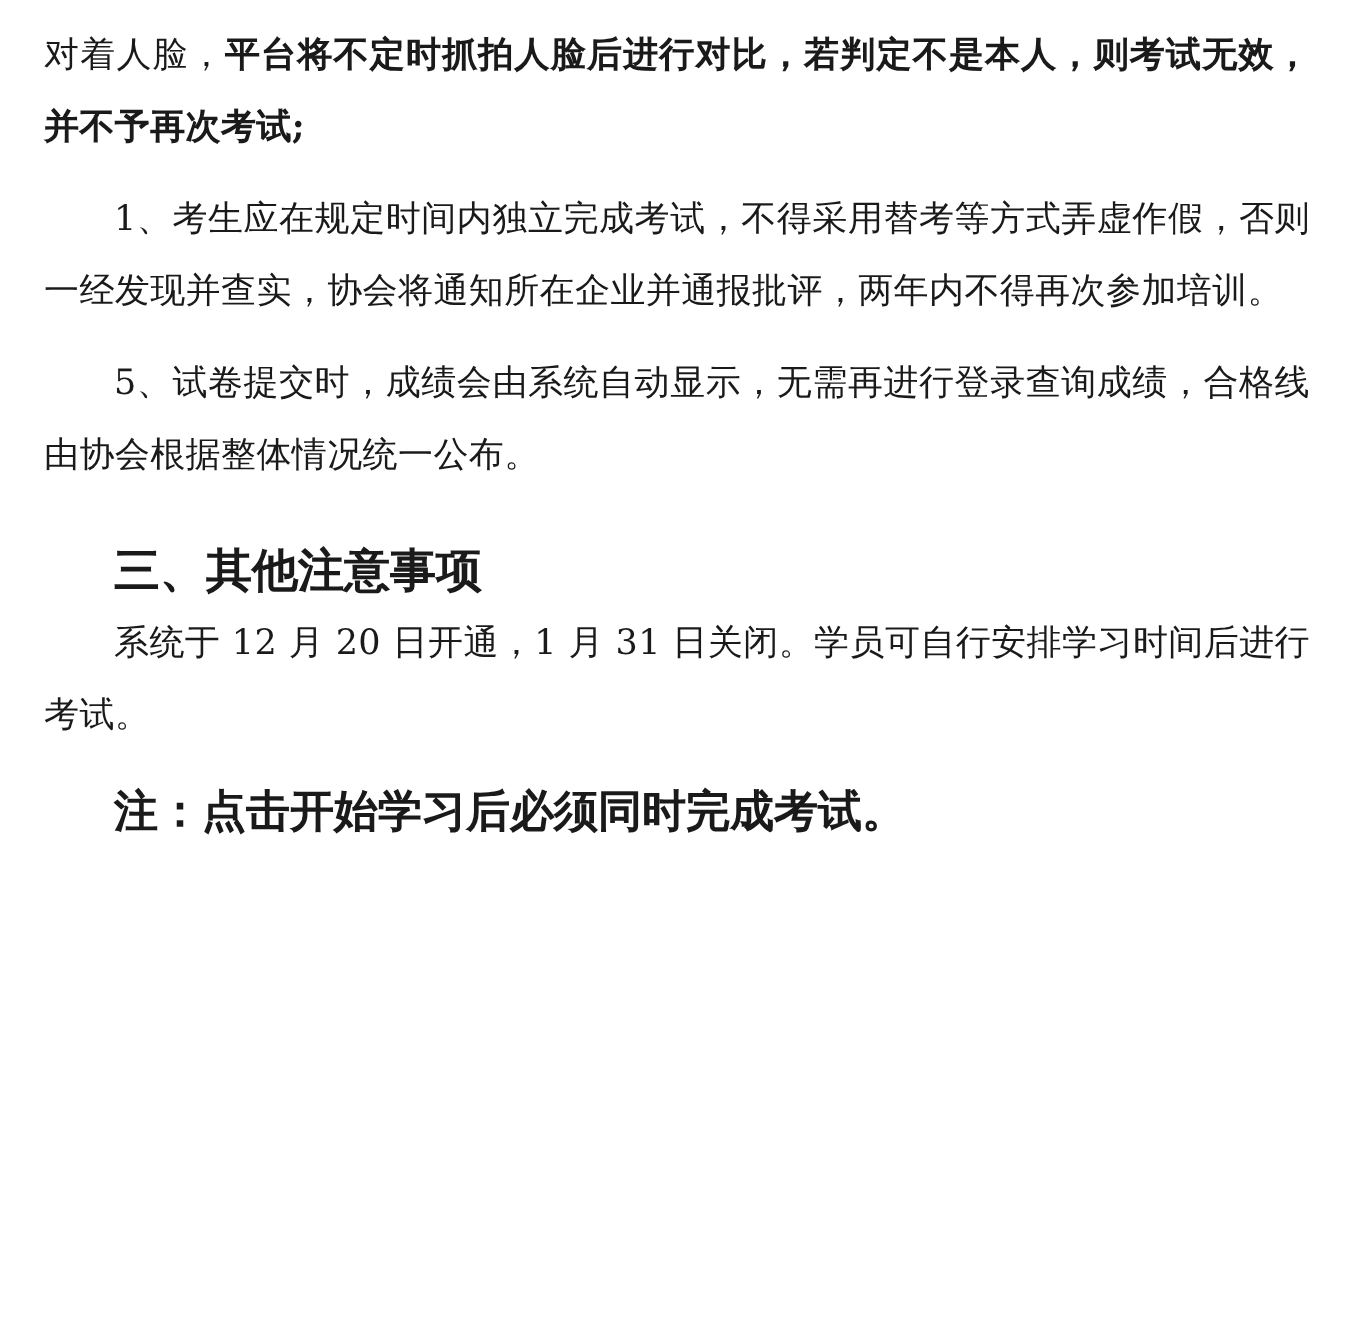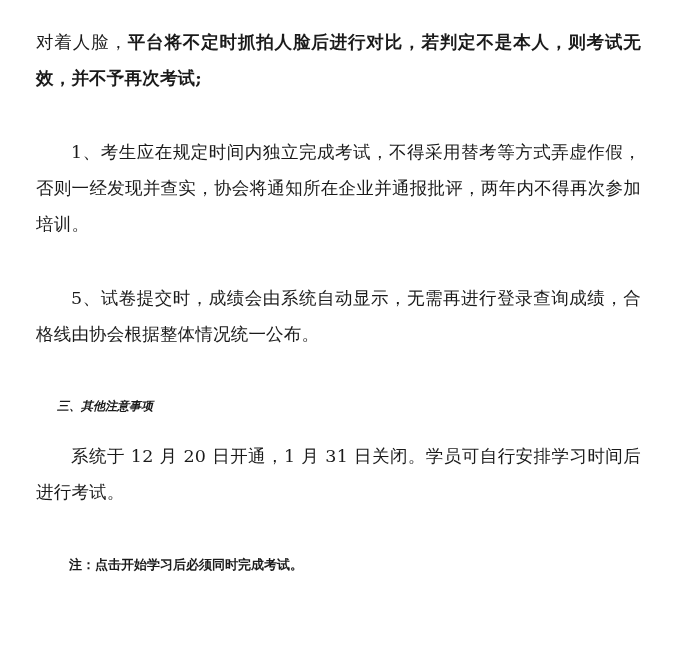--- a/index.html
+++ b/index.html
@@ -18,41 +18,39 @@
     position: relative;
     width: 673px;
     height: 669px;
     box-sizing: border-box;
     padding: 10px 18px 0 22px;
   }
   .para {
     font-size: 17.5px;
     line-height: 36px;
     text-align: justify;
-    margin: 14px;
+    margin: 0;
     letter-spacing: 0.2px;
   }
   .indent {
     text-indent: 35px;
   }
   .heading {
-    font-size: 12px;
+    font-size: 23px;
     line-height: 36px;
     font-weight: bold;
     text-indent: 35px;
     margin: 0;
-    font-style: italic;
   }
   .note-line {
-    font-size: 13px;
+    font-size: 22px;
     line-height: 36px;
     font-weight: bold;
-    margin: 12px;
+    margin: 0;
     text-indent: 35px;
-    font-family: Liberation Mono, monospace;
   }
   .note-line.second {
     text-indent: 72px;
   }
   .gap-sm { height: 10px; }
   .gap-md { height: 12px; }
   .inline-bold { font-weight: bold; }
 </style>
 </head>
 <body>

